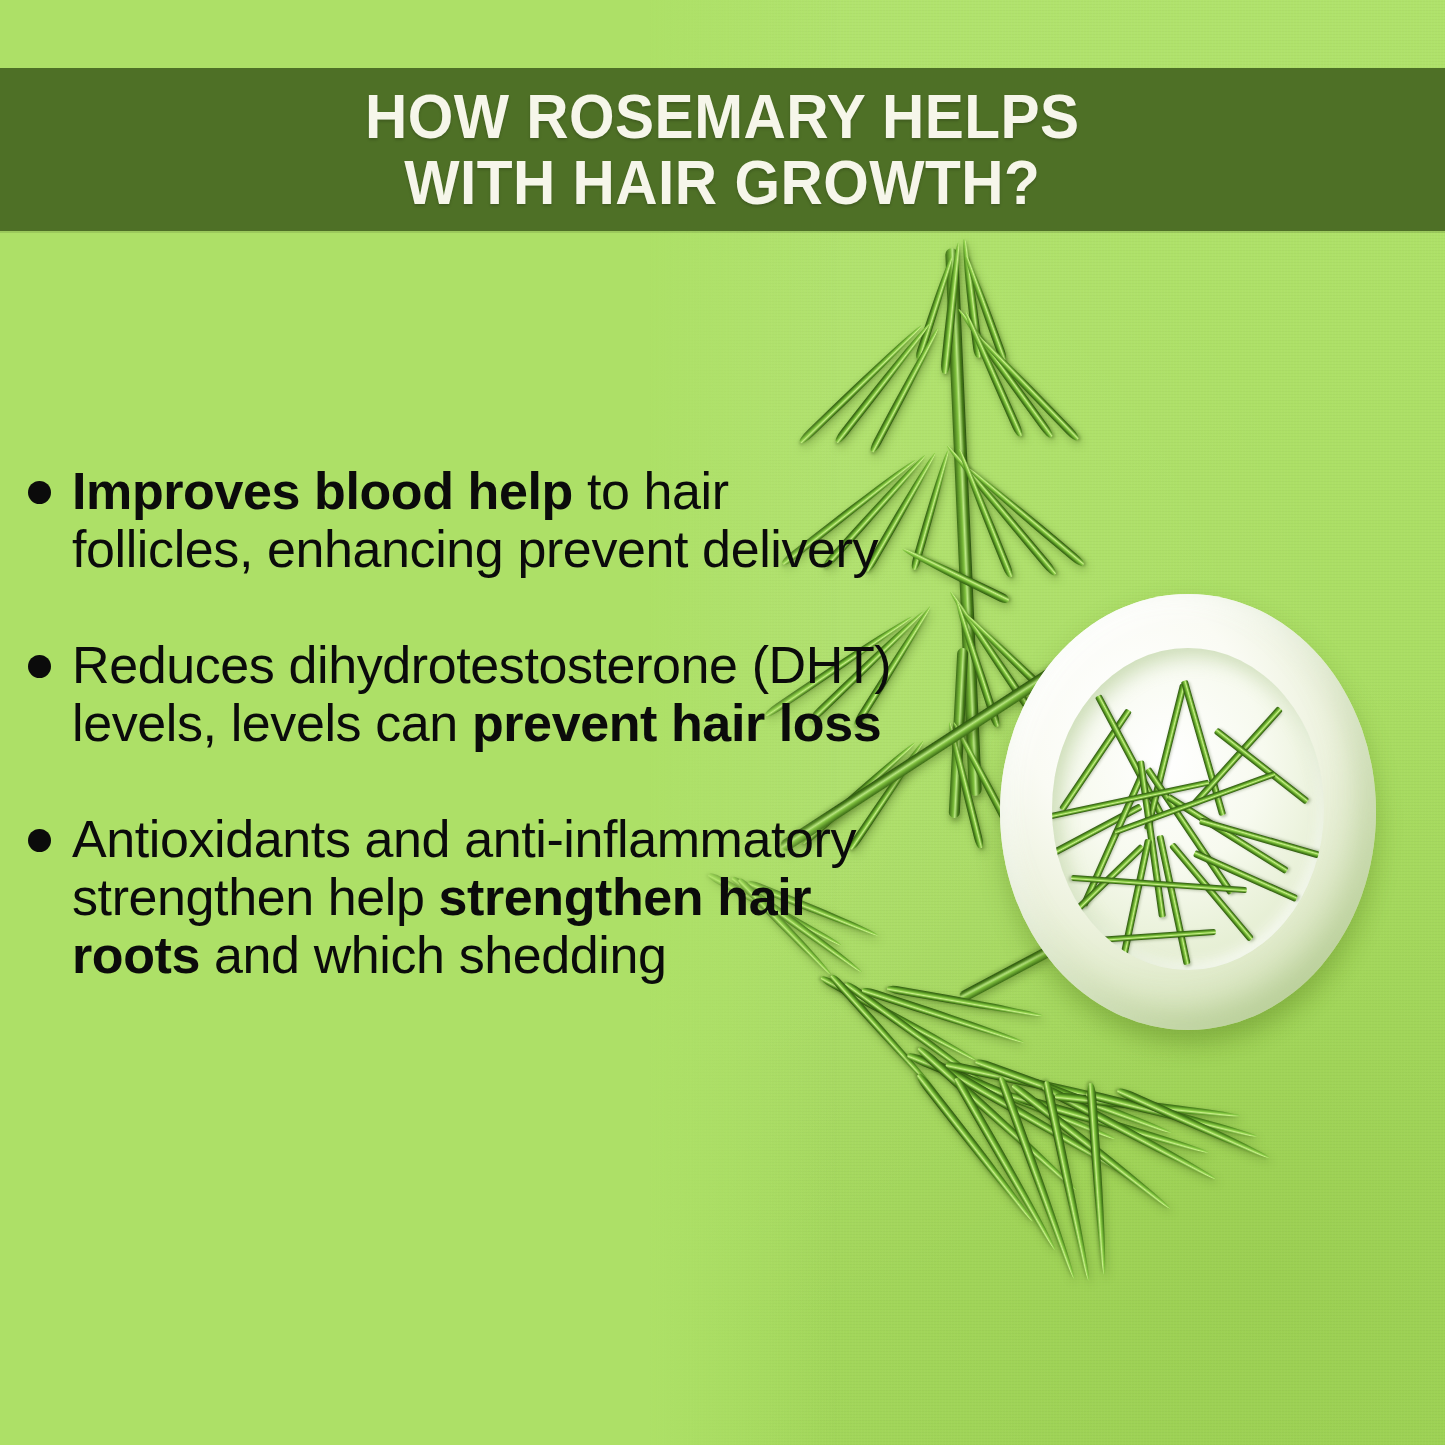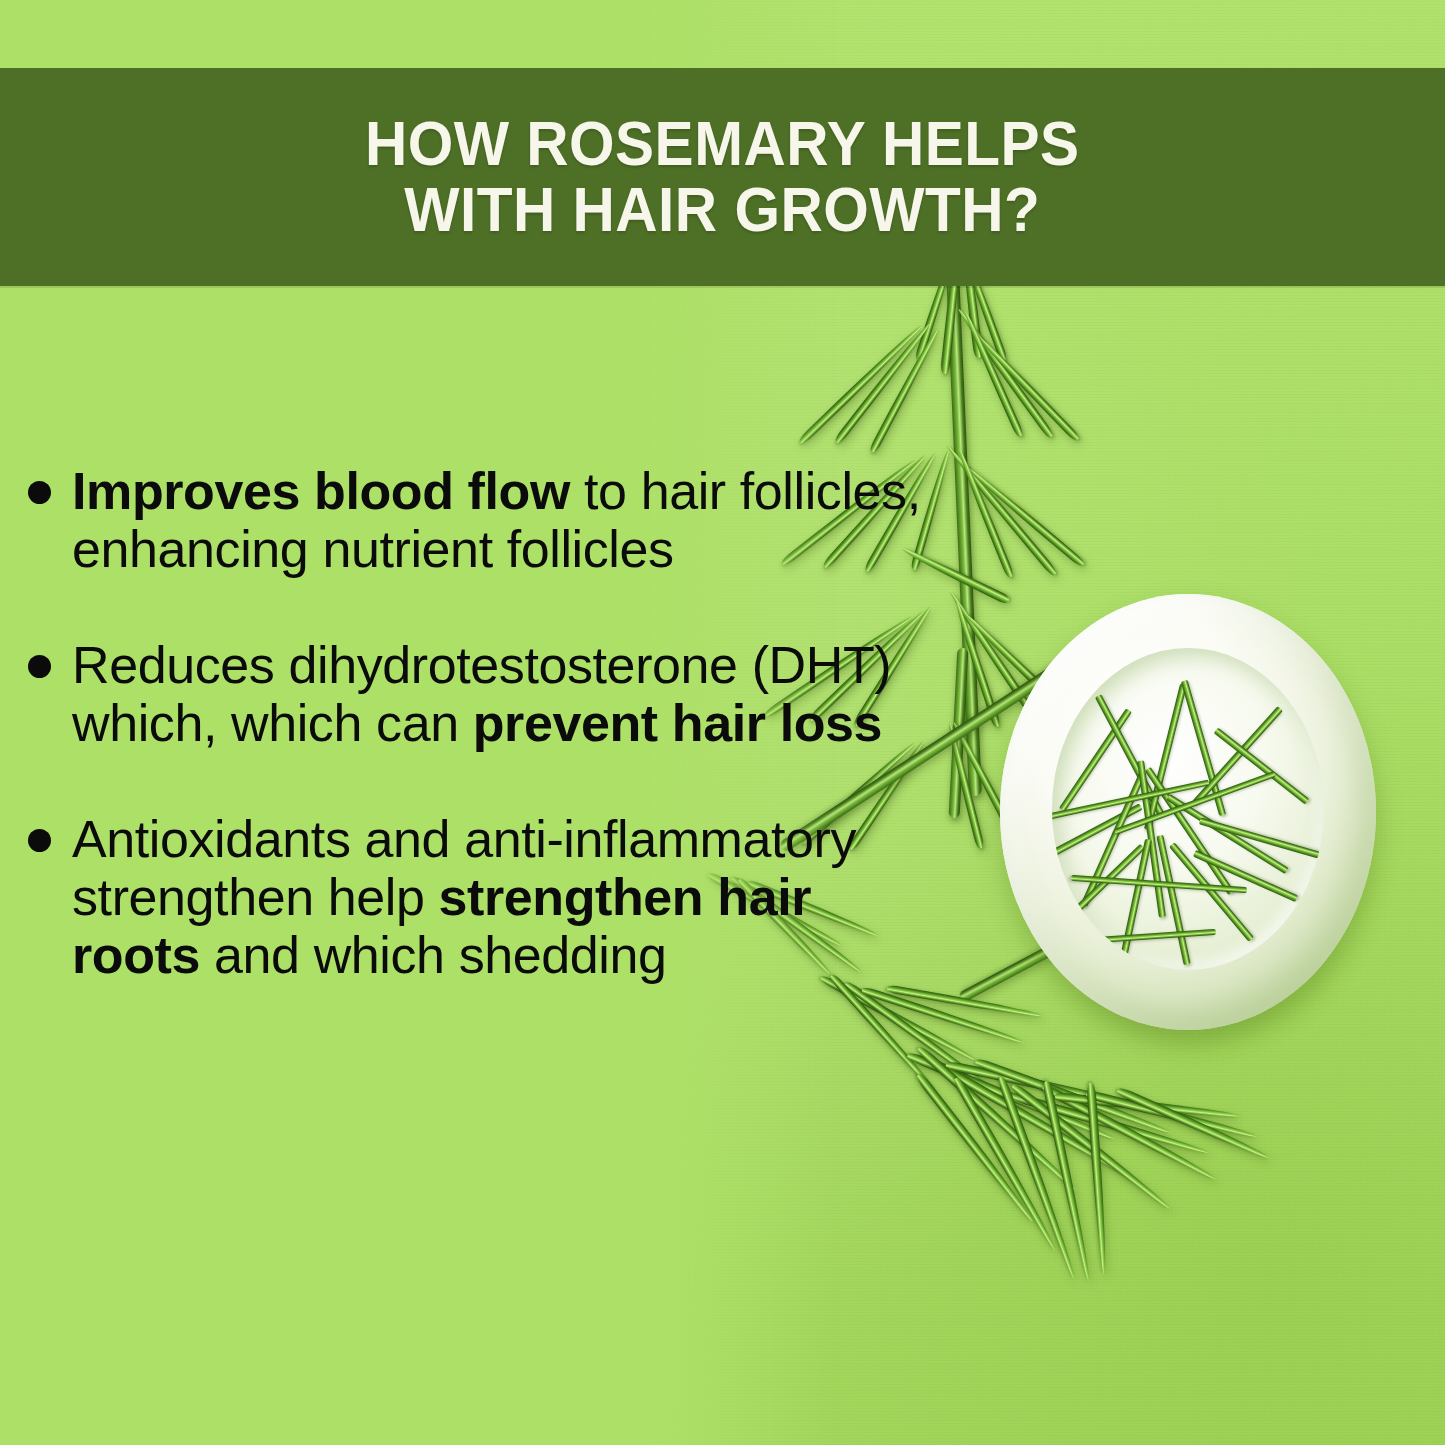--- a/index.html
+++ b/index.html
@@ -41,21 +41,21 @@
     background-image:
       repeating-linear-gradient(0deg, rgba(0,0,0,.022) 0 1px, rgba(0,0,0,0) 1px 3px),
       repeating-linear-gradient(90deg, rgba(255,255,255,.025) 0 1px, rgba(255,255,255,0) 1px 3px);
     opacity:.9;
   }
 
   
   .banner {
     position:absolute;
     left:0; top:68px;
-    width:1445px; height:218px;
+    width:1445px; height:163px;
     background:#4E7026;
     box-shadow:0 2px 0 rgba(0,0,0,.10);
     display:flex;
     align-items:center;
     justify-content:center;
     z-index:6;
   }
   .banner-title {
     color:#F6F6EA;
     font-family:"Liberation Sans", sans-serif;
@@ -290,28 +290,28 @@
   <header class="banner">
     <h1 class="banner-title">HOW ROSEMARY HELPS
 WITH HAIR GROWTH?</h1>
   </header>
 
   <ul class="bullets" style="list-style:none;">
 
     <li class="bullet">
       <span class="dot"></span>
       <span class="txt">
-        <b>Improves blood flow</b><span> to hair follicles, enhancing nutrient follicles</span>
+        <b>Improves blood help</b><span> to hair follicles, enhancing prevent delivery</span>
       </span>
     </li>
 
     <li class="bullet">
       <span class="dot"></span>
       <span class="txt">
-        <span>Reduces dihydrotestosterone (DHT) which, which can </span><b>prevent hair loss</b>
+        <span>Reduces dihydrotestosterone (DHT) levels, levels can </span><b>prevent hair loss</b>
       </span>
     </li>
 
     <li class="bullet">
       <span class="dot"></span>
       <span class="txt">
         <span>Antioxidants and anti-inflammatory strengthen help </span><b>strengthen hair roots</b><span> and which shedding</span>
       </span>
     </li>
 

